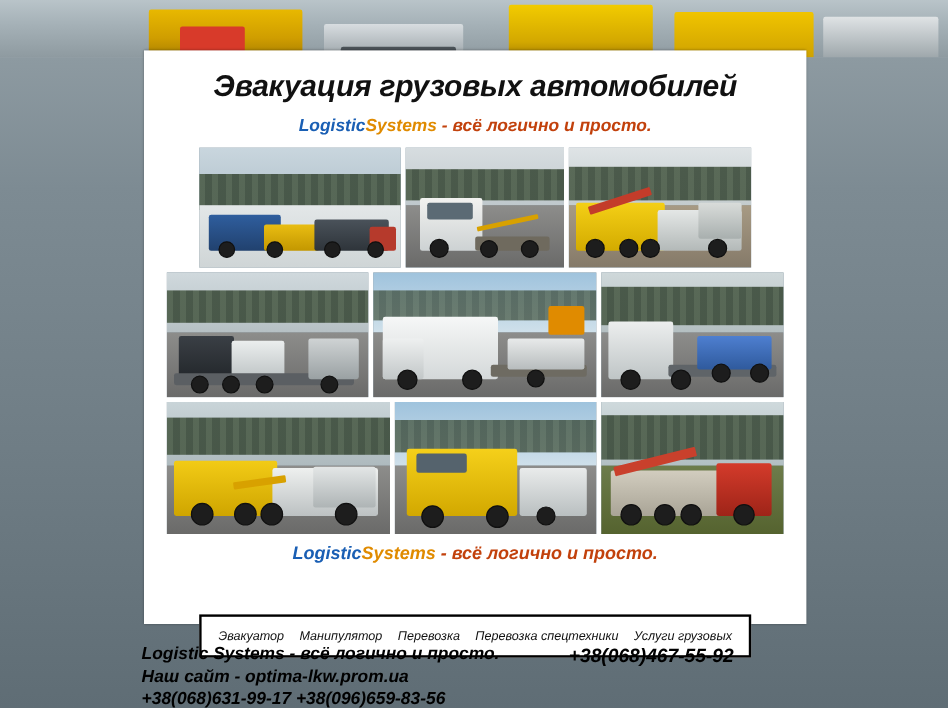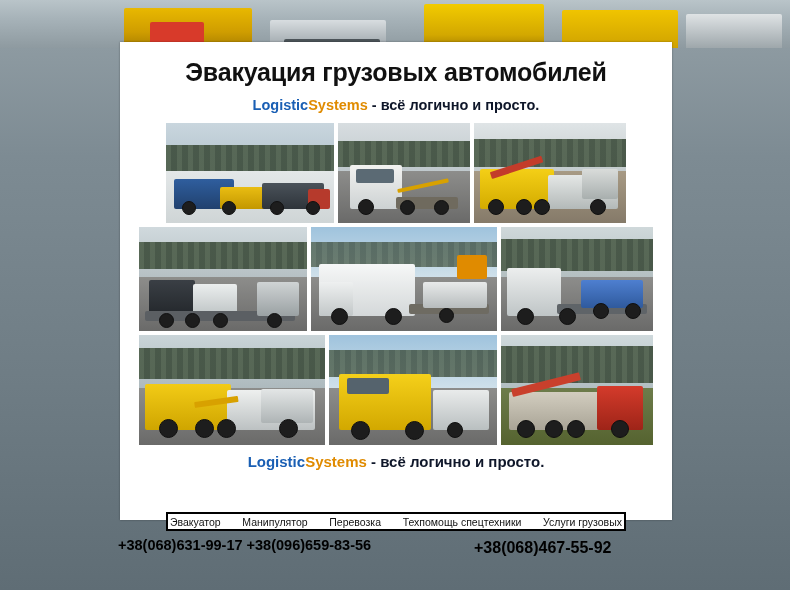--- a/index.html
+++ b/index.html
@@ -9,20 +9,21 @@
   }
   body {
     font-family: "Liberation Sans", sans-serif;
   }
   .poster {
     position: relative;
     width: 790px;
     height: 590px;
     overflow: hidden;
     background: #9aa7ae;
+    font-style: italic;
   }
   
   .bg-strip {
     position: absolute;
     left: 0; top: 0;
     width: 790px; height: 48px;
     background:
       linear-gradient(180deg, #b9c4c9 0%, #a6b2b8 40%, #8e9aa0 100%);
     overflow: hidden;
   }
@@ -56,21 +57,21 @@
   }
   .subtitle {
     text-align: center;
     font-size: 14.5px;
     color: #1b1b1b;
     margin-top: 10px;
     font-weight: bold;
   }
   .brand-logistic { color: #1a5fb4; font-weight: bold; }
   .brand-systems { color: #e08b00; font-weight: bold; }
-  .brand-tail { color: #0f172a; font-weight: bold; }
+  .brand-tail { color: #c2410c; font-weight: bold; }
   .gallery {
     margin-top: 10px;
     padding: 0 8px;
   }
   .row {
     display: flex;
     justify-content: center;
     gap: 4px;
     margin-bottom: 4px;
   }
@@ -124,27 +125,27 @@
   .card-footer {
     text-align: center;
     font-size: 15px;
     font-weight: bold;
     margin-top: 8px;
   }
   
   .services {
     position: absolute;
     left: 166px; top: 512px;
-    width: 460px; height: 19px;
+    width: 460px; height: 36px;
     border: 2px solid #000000;
     background: #ffffff;
     display: flex;
     align-items: center;
     justify-content: space-between;
-    padding: 0 2px;
+    padding: 0 14px;
     box-sizing: border-box;
   }
   .services span {
     font-size: 10.5px;
     color: #111111;
     white-space: nowrap;
   }
   
   .contacts-left {
     position: absolute;
@@ -331,25 +332,27 @@
 
     <div class="card-footer">
       <span class="brand-logistic">Logistic</span><span class="brand-systems">Systems</span><span class="brand-tail"> - всё логично и просто.</span>
     </div>
   </div>
 
   <div class="services">
     <span>Эвакуатор</span>
     <span>Манипулятор</span>
     <span>Перевозка</span>
-    <span>Техпомощь спецтехники</span>
+    <span>Перевозка спецтехники</span>
     <span>Услуги грузовых</span>
   </div>
 
   <div class="contacts-left">
+    <div>Logistic Systems - всё логично и просто.</div>
+    <div>Наш сайт - optima-lkw.prom.ua</div>
     <div>+38(068)631-99-17  +38(096)659-83-56</div>
   </div>
 
   <div class="contacts-right">
     <div>+38(068)467-55-92</div>
   </div>
 
 </div>
 
 </body></html>

